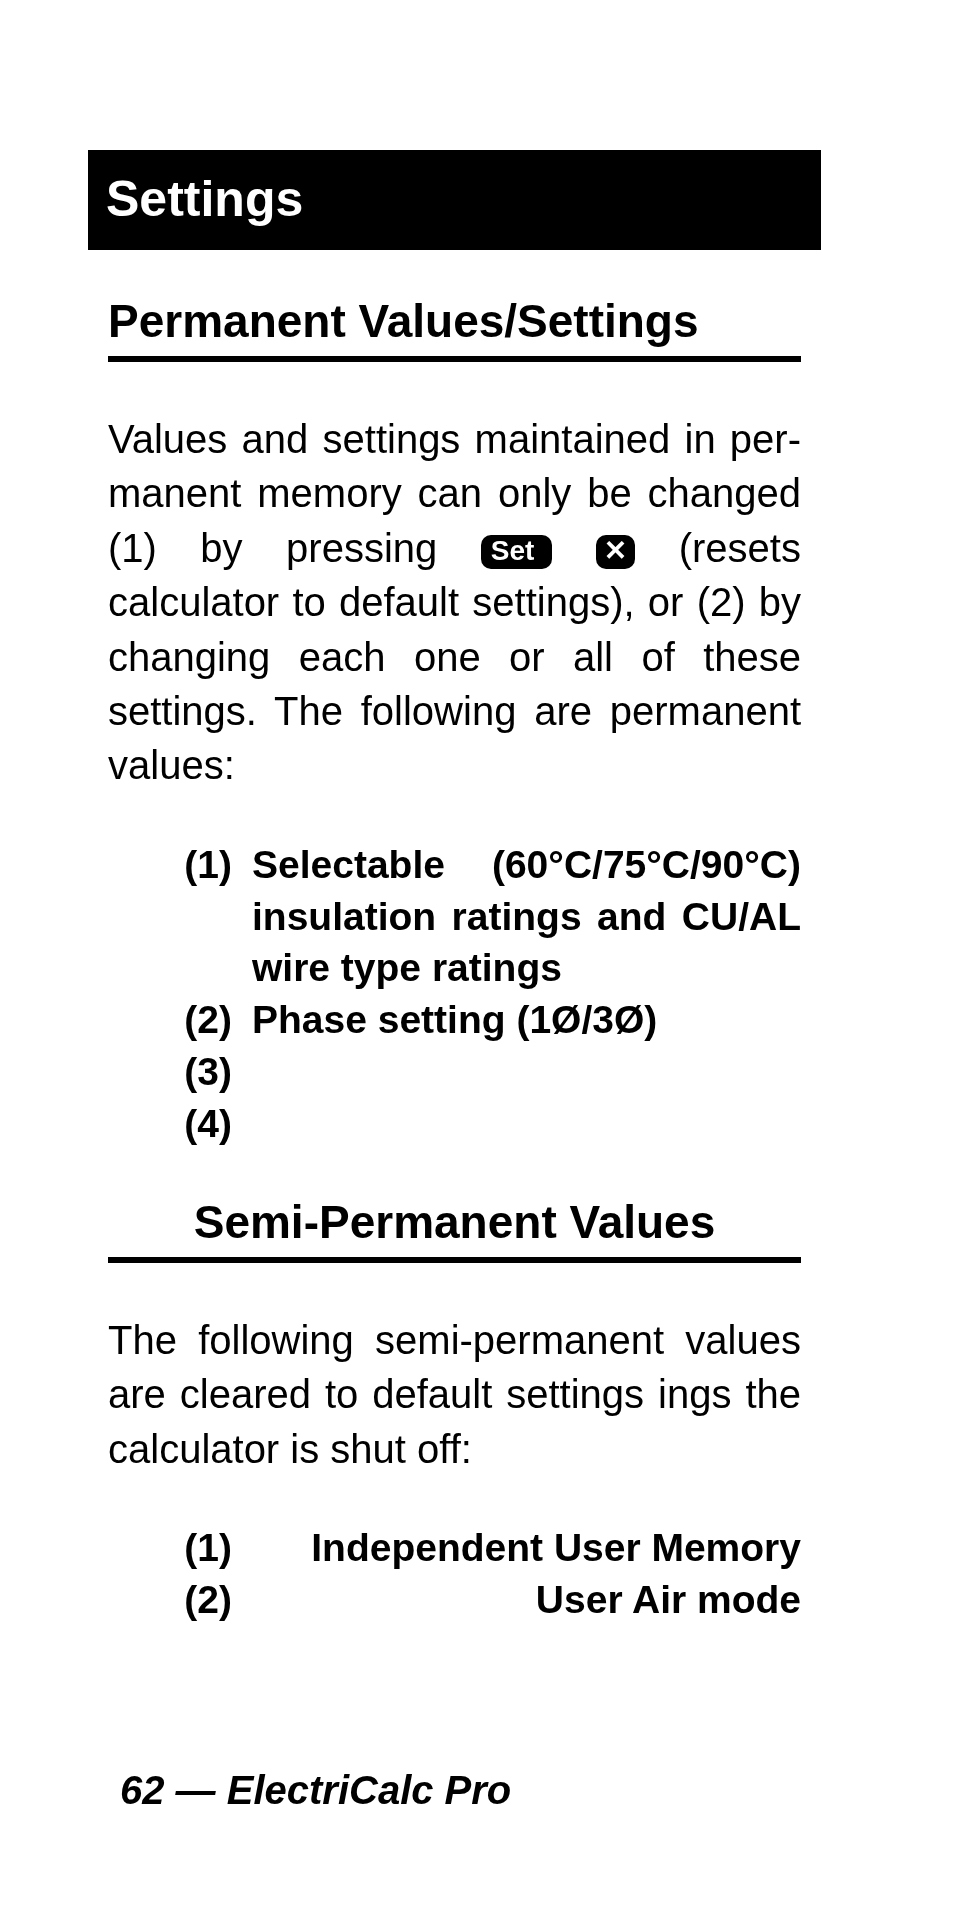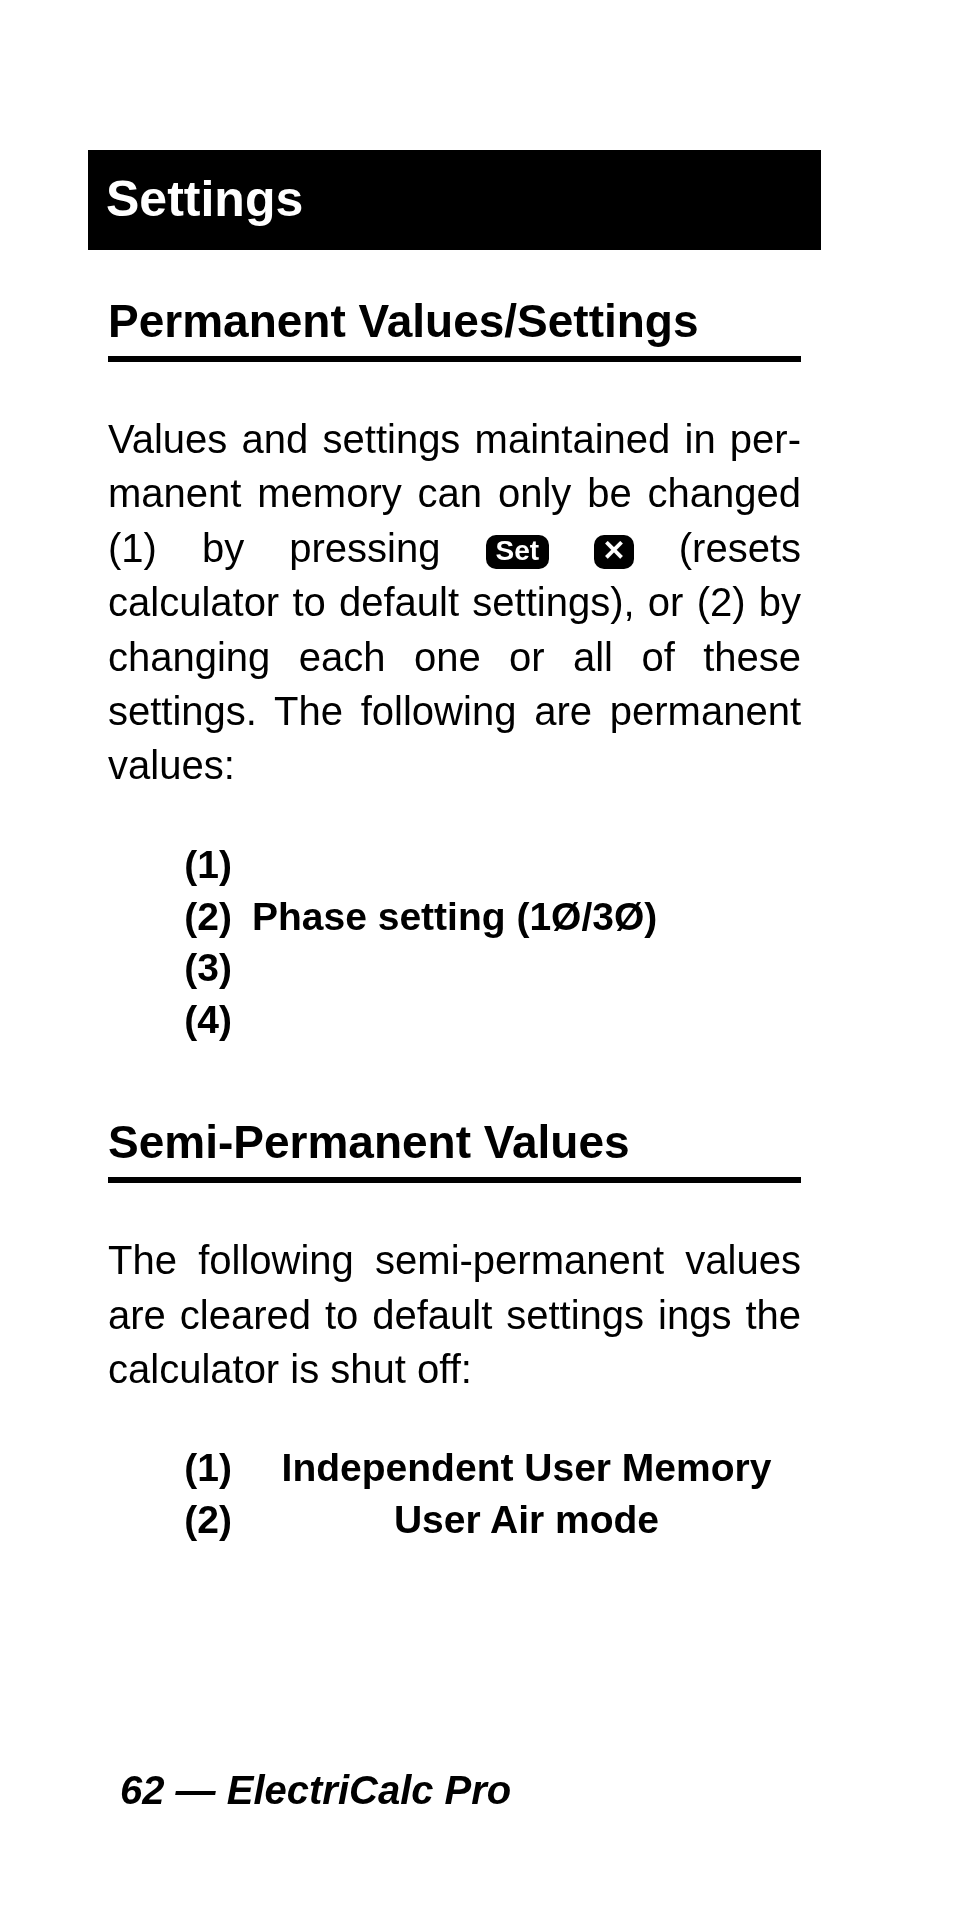--- a/index.html
+++ b/index.html
@@ -29,36 +29,37 @@
     margin-right: -20px;
   }
   .section-heading {
     font-weight: bold;
     font-size: 46px;
     margin-top: 44px;
     border-bottom: 6px solid #000;
     padding-bottom: 8px;
   }
   .section-heading.second {
-    margin-top: 69px;
+    margin-top: 45px;
+    text-align: center;
   }
   .para {
     font-size: 40px;
     margin-top: 50px;
     text-align: justify;
     line-height: 1.36;
   }
   .key {
     display: inline-block;
     background: #000;
     color: #fff;
     font-weight: bold;
     font-size: 28px;
     border-radius: 10px;
-    padding: 2px 10px 4px 10px;
+    padding: 2px 18px 4px 10px;
     vertical-align: 2px;
     line-height: 1;
   }
   .key.x {
     padding: 2px 8px 4px 8px;
   }
   ol.items {
     list-style: none;
     margin: 46px 0 0 0;
     padding: 0 0 0 34px;
@@ -75,21 +76,21 @@
   }
   ol.items li .num {
     flex: 0 0 90px;
     text-align: right;
     padding-right: 20px;
   }
   ol.items li .txt {
     flex: 1;
   }
   ol.items.tight li .txt {
-    text-align: center;
+    text-align: right;
   }
   .footer {
     position: absolute;
     bottom: 95px;
     left: 120px;
     font-style: italic;
     font-weight: bold;
     font-size: 40px;
   }
 </style>
@@ -107,20 +108,21 @@
   <div class="para">
     <span>Values and settings maintained in per­manent memory can only be changed (1)&nbsp;by pressing</span>
     <span class="key">Set</span>
     <span class="key x">✕</span>
     <span>(resets calculator to default settings), or (2) by changing each one or all of these settings. The&nbsp;following are permanent values:</span>
   </div>
 
   <ol class="items">
     <li>
       <span class="num">(1)</span>
+      <span class="txt">Selectable (60°C/75°C/90°C) insula­tion ratings and CU/AL wire type rat­ings</span>
     </li>
     <li>
       <span class="num">(2)</span>
       <span class="txt">Phase setting (1Ø/3Ø)</span>
     </li>
     <li>
       <span class="num">(3)</span>
     </li>
     <li>
       <span class="num">(4)</span>

